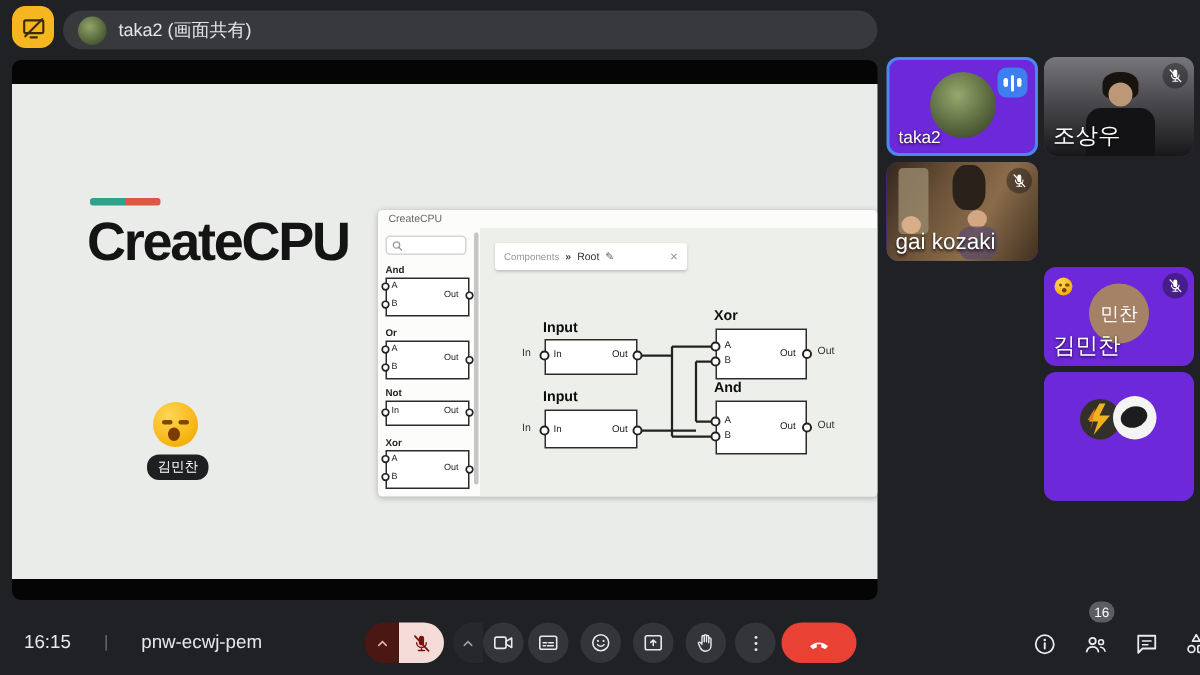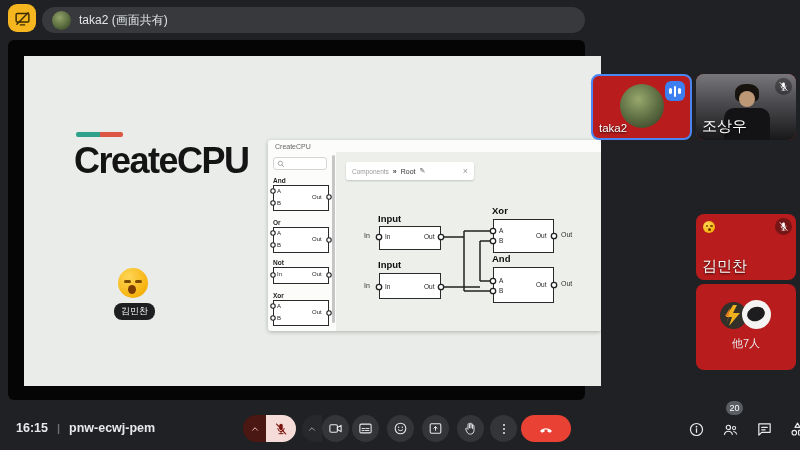--- a/index.html
+++ b/index.html
@@ -15,21 +15,21 @@
   .present-btn { left:8px; top:4px; width:28px; height:28px; border-radius:9px;
     background:#f6b61f; display:flex; align-items:center; justify-content:center; }
   .share-pill { left:42px; top:7px; width:543px; height:26px; border-radius:13px;
     background:#37393c; display:flex; align-items:center; gap:8px; padding:0 10px; }
   .avatar-sm { width:19px; height:19px; border-radius:50%;
     background:radial-gradient(circle at 40% 35%, #93a46a, #55663c 60%, #2f3a22); }
   .share-pill span { font-size:12px; color:#e3e5e8; }
 
   
   .stage { left:8px; top:40px; width:577px; height:360px; background:#050505; border-radius:6px; }
-  .slide { left:16px; top:16px; width:577px; height:330px; background:#e9ece8; overflow:hidden; }
+  .slide { left:0; top:16px; width:577px; height:330px; background:#e9ece8; overflow:hidden; }
   .accent { left:52px; top:76px; width:47px; height:5px; border-radius:2px;
     background:linear-gradient(90deg,#2fa28c 0 51%, #dc5844 51% 100%); }
   .slide-title { left:50px; top:84px; font-size:36px; font-weight:800; letter-spacing:-1.5px; color:#141414; }
 
   
   .face { border-radius:50%;
     background:radial-gradient(circle at 35% 30%, #ffd657, #f6b30e 70%, #e79c00); }
   .face .eye { position:absolute; background:#7a4b00; border-radius:2px; }
   .face .mouth { position:absolute; background:#7a3c00; border-radius:50%; }
   .reaction-pill { background:#1e1f21; color:#fff; border-radius:8px; font-size:9px;
@@ -52,33 +52,33 @@
   .bc-sep { font-size:7px; color:#444; font-weight:bold; }
   .bc-page { font-size:7px; color:#333; }
   .bc-edit { font-size:7px; color:#555; }
   .bc-close { margin-left:auto; font-size:9px; color:#999; }
   .btitle { position:absolute; font-size:9.5px; font-weight:bold; color:#0d0d0d; }
   .cblock { position:absolute; background:#fff; border:1.3px solid #2a2a2a; }
   .clbl { position:absolute; font-size:6.5px; color:#222; }
   .extlbl { position:absolute; font-size:7px; color:#333; }
 
   
-  .tile { border-radius:8px; background:#b91c1c; overflow:hidden;margin-top:36px; }
+  .tile { border-radius:8px; background:#6d28d9; overflow:hidden; }
   .tile-name { position:absolute; left:6px; bottom:4px; font-size:15px; color:#fff;
     text-shadow:0 1px 2px rgba(0,0,0,.85); white-space:nowrap; }
   .mic-chip { position:absolute; right:4px; top:4px; width:17px; height:17px; border-radius:50%;
     background:rgba(10,10,12,.38); display:flex; align-items:center; justify-content:center; }
   .audio-chip { position:absolute; right:5px; top:5px; width:20px; height:20px; border-radius:6px;
     background:#3d7ef0; display:flex; align-items:center; justify-content:center; gap:2px; }
   .audio-chip i { display:block; width:2.5px; background:#fff; border-radius:2px; }
   .feed { position:absolute; inset:0; }
   .blob { position:absolute; }
 
   
-  .meta-left { left:16px; top:421px; display:flex; align-items:center; gap:9px; font-size:12.5px; color:#e6e8eb;font-weight:bold; }
+  .meta-left { left:16px; top:421px; display:flex; align-items:center; gap:22px; font-size:12.5px; color:#e6e8eb; }
   .meta-sep { color:#6b6f74; font-size:11px; }
   .cbtn { position:absolute; top:415px; height:27px; display:flex; align-items:center; justify-content:center; }
   .circ { width:27px; border-radius:50%; background:#333538; }
   .endcall { left:521px; width:50px; border-radius:14px; background:#e94235; }
   .mic-group { left:243px; display:flex; }
   .mic-chev { width:23px; height:27px; background:#4a1712; border-radius:14px 0 0 14px;
     display:flex; align-items:center; justify-content:center; }
   .mic-main { width:30px; height:27px; background:#f6dcd8; border-radius:0 14px 14px 0;
     display:flex; align-items:center; justify-content:center; }
   .cam-chev { left:302px; width:20px; height:27px; background:#27282b; border-radius:14px 0 0 14px; }
@@ -243,25 +243,43 @@
       <div class="blob" style="left:28px;top:34px;width:46px;height:32px;border-radius:10px 10px 0 0;background:#131315"></div>
     </div>
     <div class="mic-chip">
         <svg width="11" height="11">
           <use href="#micoff"></use>
         </svg>
       </div>
     <span class="tile-name">조상우</span>
   </div>
 
+  <div class="abs tile" style="left:591px;top:108px;width:101px;height:66px">
+    <div class="feed" style="background:linear-gradient(120deg,#33271d 0%,#6d5339 35%,#8a6c4a 62%,#40301f 100%)">
+      <div class="blob" style="left:8px;top:4px;width:20px;height:44px;border-radius:3px;background:#9b8a6e;opacity:.8"></div>
+      <div class="blob" style="left:44px;top:2px;width:22px;height:30px;border-radius:40%;background:#2a211a"></div>
+      <div class="blob" style="left:10px;top:36px;width:13px;height:12px;border-radius:50%;background:#d8ae89"></div>
+      <div class="blob" style="left:54px;top:32px;width:13px;height:12px;border-radius:50%;background:#d2a884"></div>
+      <div class="blob" style="left:48px;top:43px;width:26px;height:22px;border-radius:8px;background:#5a4a6e;opacity:.7"></div>
+    </div>
+    <div class="mic-chip">
+        <svg width="11" height="11">
+          <use href="#micoff"></use>
+        </svg>
+      </div>
+    <span class="tile-name">gai kozaki</span>
+  </div>
 
 
 
   <div class="abs tile" style="left:696px;top:178px;width:100px;height:66px">
 
+    <div class="abs" style="left:50%;top:11px;width:40px;height:40px;margin-left:-20px;border-radius:50%;background:#a58165;display:flex;align-items:center;justify-content:center">
+      <span style="font-size:12.5px;color:#fff">민찬</span>
+    </div>
     <div class="abs face" style="left:7px;top:7px;width:12px;height:12px">
       <div class="eye" style="left:2.5px;top:4px;width:2.5px;height:1.5px"></div>
       <div class="eye" style="left:7px;top:4px;width:2.5px;height:1.5px"></div>
       <div class="mouth" style="left:4.5px;top:6.5px;width:3.5px;height:3.5px"></div>
     </div>
     <div class="mic-chip">
         <svg width="11" height="11">
           <use href="#micoff"></use>
         </svg>
       </div>
@@ -272,21 +290,20 @@
   <div class="abs tile" style="left:696px;top:248px;width:100px;height:86px">
     <div class="abs" style="left:24px;top:18px;width:27px;height:27px;border-radius:50%;background:#33302a;overflow:hidden">
       <svg width="27" height="27" viewBox="0 0 27 27">
         <polygon points="13,3 6,15 12,15 9,24 20,11 13,11 17,3" fill="#f2b01e"></polygon>
         <polygon points="10,6 5,14 9,14 7,21" fill="#e07820"></polygon>
       </svg>
     </div>
     <div class="abs" style="left:46px;top:16px;width:29px;height:29px;border-radius:50%;background:#f4f4f2">
       <div class="abs" style="left:5px;top:7px;width:18px;height:14px;border-radius:50%;background:#1d1d1f;transform:rotate(-18deg)"></div>
     </div>
-    <span class="abs" style="left:0;right:0;top:52px;text-align:center;font-size:11px;color:#e8eaed">他7人</span>
   </div>
 
 
   <div class="abs meta-left">
     <span>16:15</span>
     <span class="meta-sep">|</span>
     <span>pnw-ecwj-pem</span>
   </div>
 
   <div class="abs cbtn mic-group">
@@ -374,15 +391,15 @@
     <svg width="17" height="17" viewBox="0 0 24 24">
       <path d="M4 4h16v12H8l-4 4z" fill="none" stroke="#e8eaed" stroke-width="1.7" stroke-linejoin="round"></path>
       <path d="M8 9h8M8 12.5h5" stroke="#e8eaed" stroke-width="1.5" stroke-linecap="round"></path>
     </svg>
     <svg width="17" height="17" viewBox="0 0 24 24">
       <path d="M12 3l3.5 6h-7z" fill="none" stroke="#e8eaed" stroke-width="1.6" stroke-linejoin="round"></path>
       <circle cx="7.5" cy="16.5" r="3.2" fill="none" stroke="#e8eaed" stroke-width="1.6"></circle>
       <rect x="13.5" y="13.3" width="6.4" height="6.4" rx="1" fill="none" stroke="#e8eaed" stroke-width="1.6"></rect>
     </svg>
   </div>
-  <div class="badge">20</div>
+  <div class="badge">16</div>
 
 </div>
 
 </body></html>

